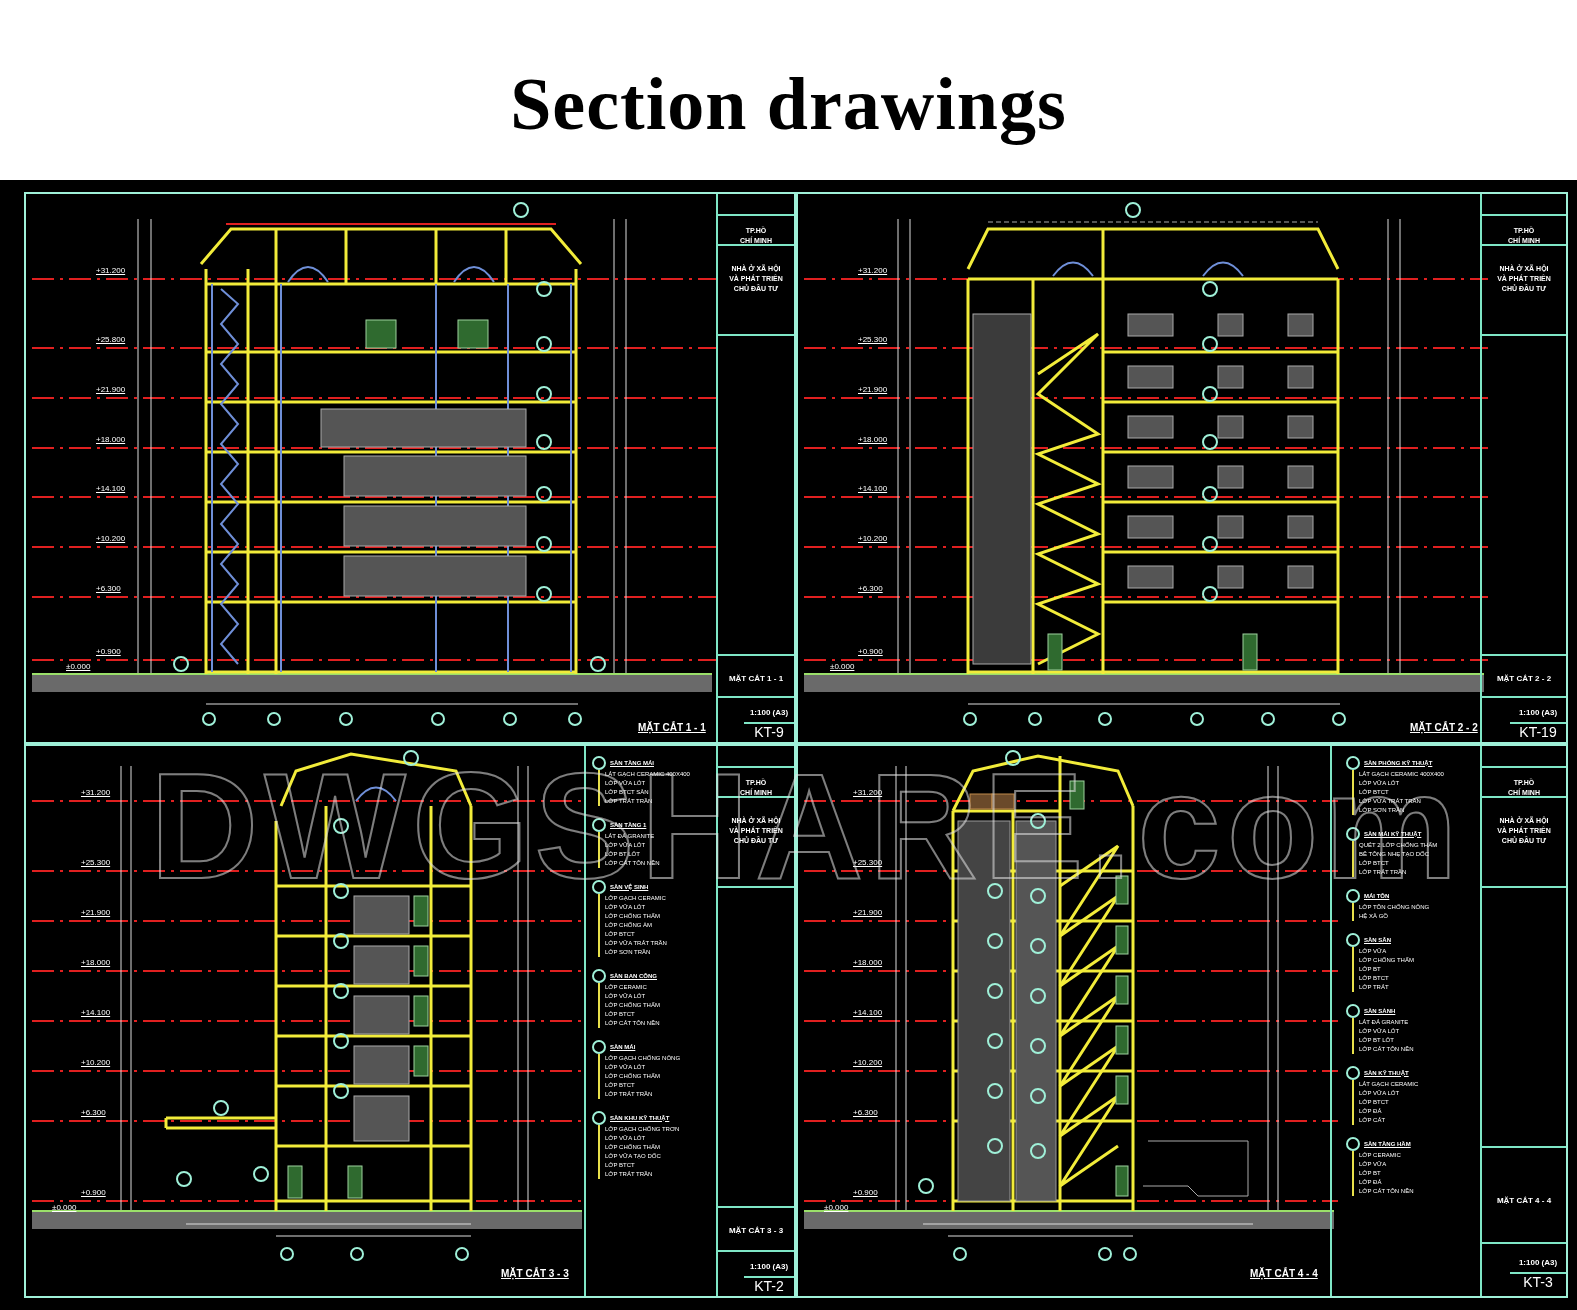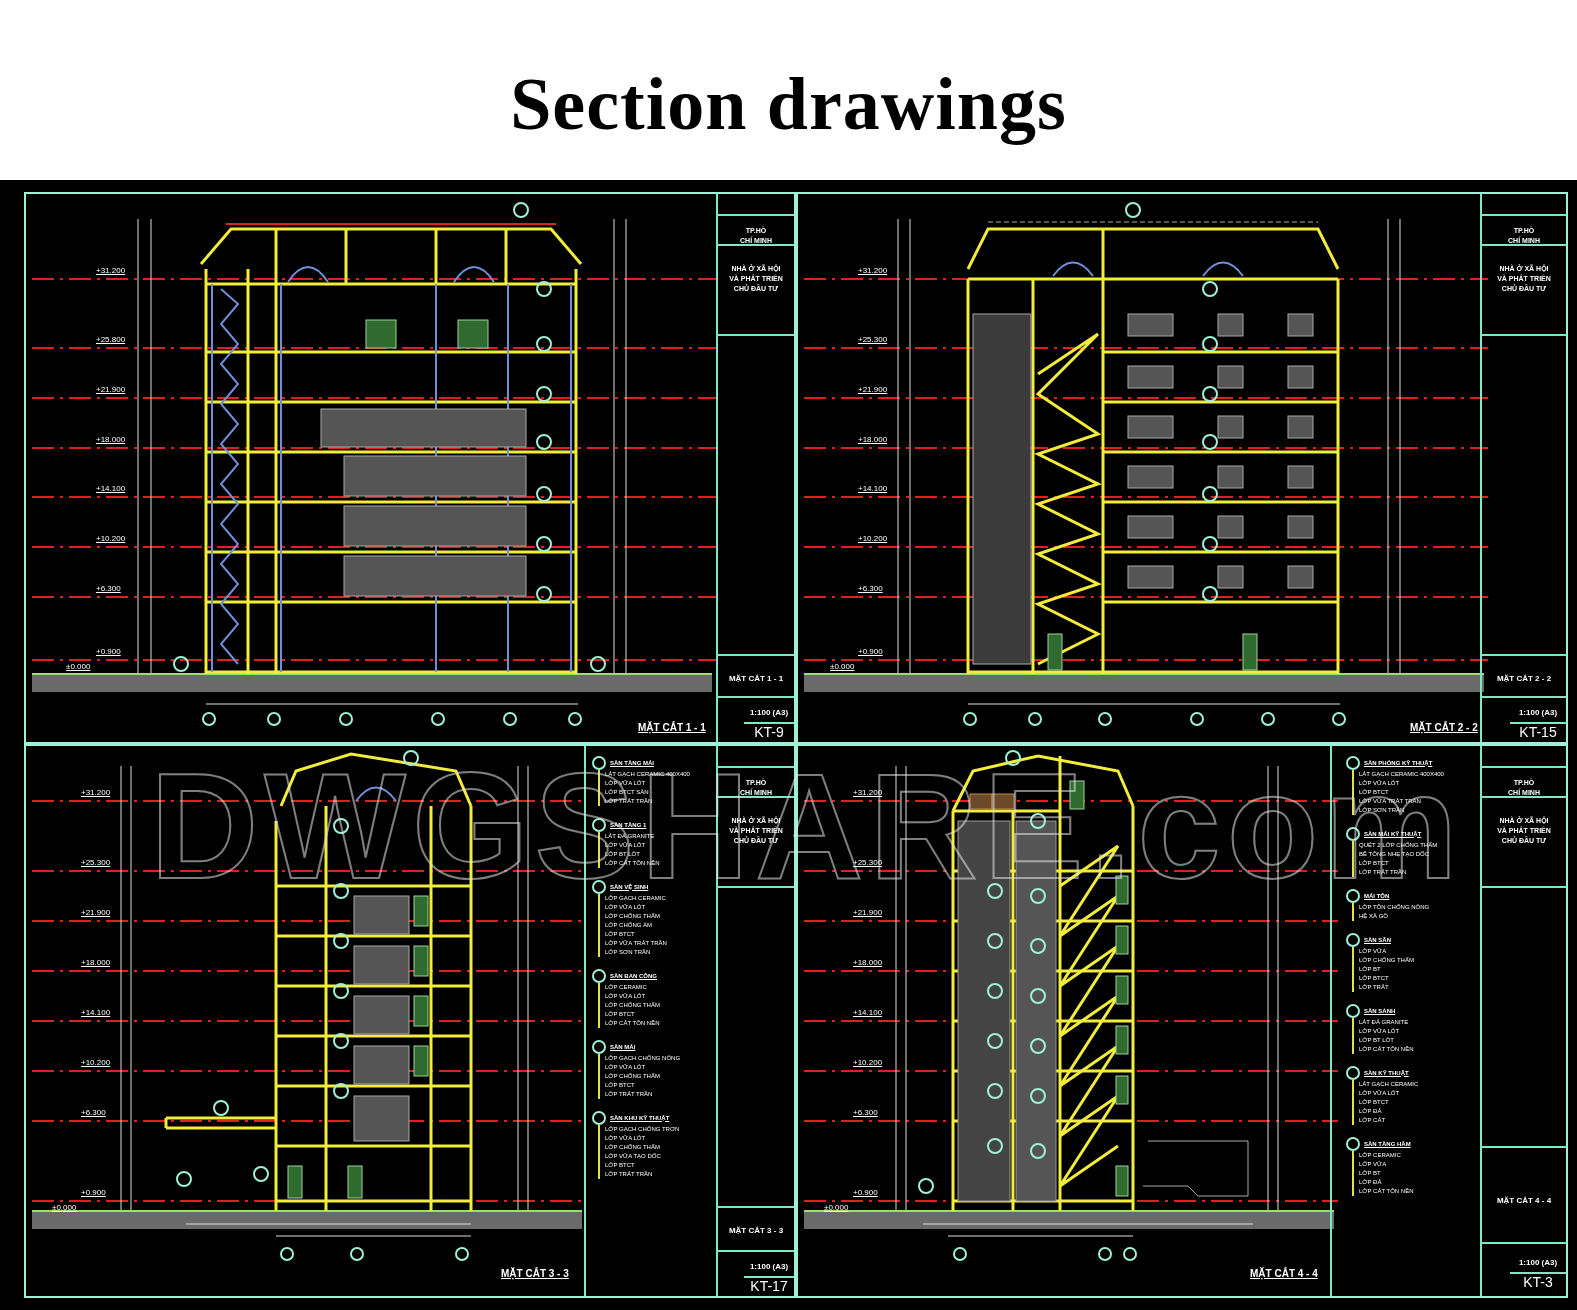--- a/index.html
+++ b/index.html
@@ -251,21 +251,21 @@
       <div class="txt" style="top:42px">CHÍ MINH</div>
       <div class="txt" style="top:70px">NHÀ Ở XÃ HỘI</div>
       <div class="txt" style="top:80px">VÀ PHÁT TRIỂN</div>
       <div class="txt" style="top:90px">CHỦ ĐẦU TƯ</div>
       <div class="row" style="top:140px"></div>
         <div class="row" style="top:460px"></div>
       <div class="sec" style="top:480px">MẶT CẮT 2 - 2</div>
       <div class="row" style="top:502px"></div>
       <div class="scale" style="left:30px;right:2px;top:514px">1:100 (A3)</div>
       <div class="row" style="top:528px;left:28px"></div>
-      <div class="sheetno" style="left:30px;right:2px;top:530px">KT-15</div>
+      <div class="sheetno" style="left:30px;right:2px;top:530px">KT-19</div>
     </div>
   </div>
 
   <div class="panel" style="left:24px;top:564px;width:772px;height:554px;">
     <svg width="772" height="554">
       <g stroke="#e02020" stroke-width="2" stroke-dasharray="22 6 3 6">
         <line x1="6" y1="55" x2="560" y2="55"></line>
           <line x1="6" y1="125" x2="560" y2="125"></line>
         <line x1="6" y1="175" x2="560" y2="175"></line>
           <line x1="6" y1="225" x2="560" y2="225"></line>
@@ -432,21 +432,21 @@
       <div class="txt" style="top:42px">CHÍ MINH</div>
       <div class="txt" style="top:70px">NHÀ Ở XÃ HỘI</div>
       <div class="txt" style="top:80px">VÀ PHÁT TRIỂN</div>
       <div class="txt" style="top:90px">CHỦ ĐẦU TƯ</div>
       <div class="row" style="top:140px"></div>
         <div class="row" style="top:460px"></div>
       <div class="sec" style="top:480px">MẶT CẮT 3 - 3</div>
       <div class="row" style="top:504px"></div>
       <div class="scale" style="left:28px;right:2px;top:516px">1:100 (A3)</div>
       <div class="row" style="top:530px;left:26px"></div>
-      <div class="sheetno" style="left:28px;right:2px;top:532px">KT-17</div>
+      <div class="sheetno" style="left:28px;right:2px;top:532px">KT-2</div>
     </div>
   </div>
 
   <div class="panel" style="left:796px;top:564px;width:772px;height:554px;">
     <svg width="772" height="554">
       <g stroke="#e02020" stroke-width="2" stroke-dasharray="22 6 3 6">
         <line x1="6" y1="55" x2="540" y2="55"></line>
           <line x1="6" y1="125" x2="540" y2="125"></line>
         <line x1="6" y1="175" x2="540" y2="175"></line>
           <line x1="6" y1="225" x2="540" y2="225"></line>

